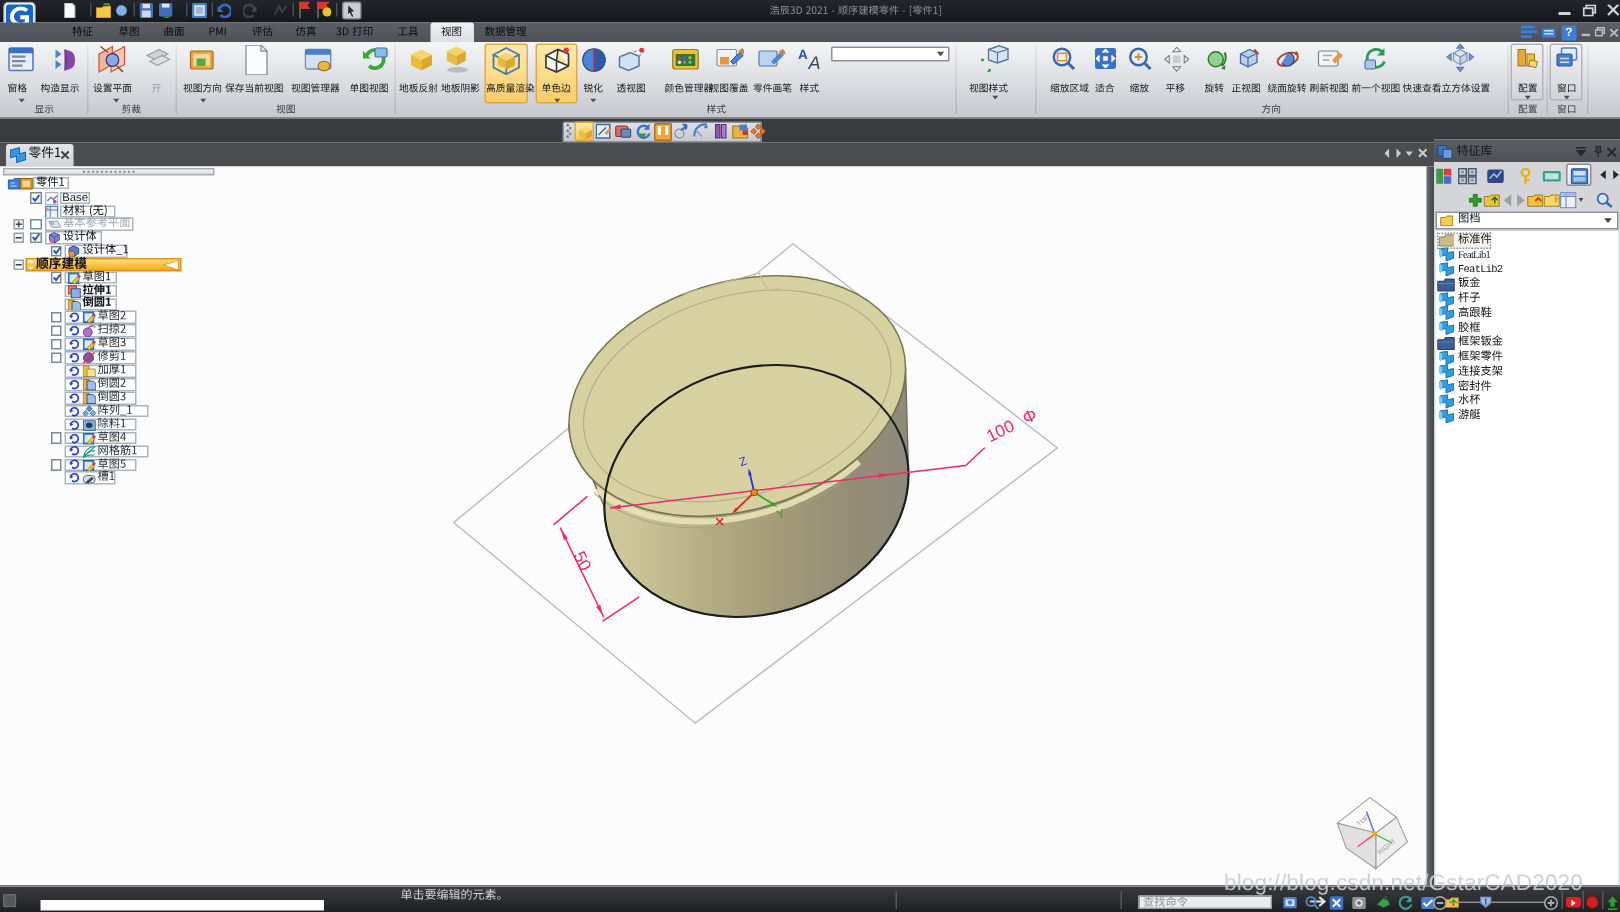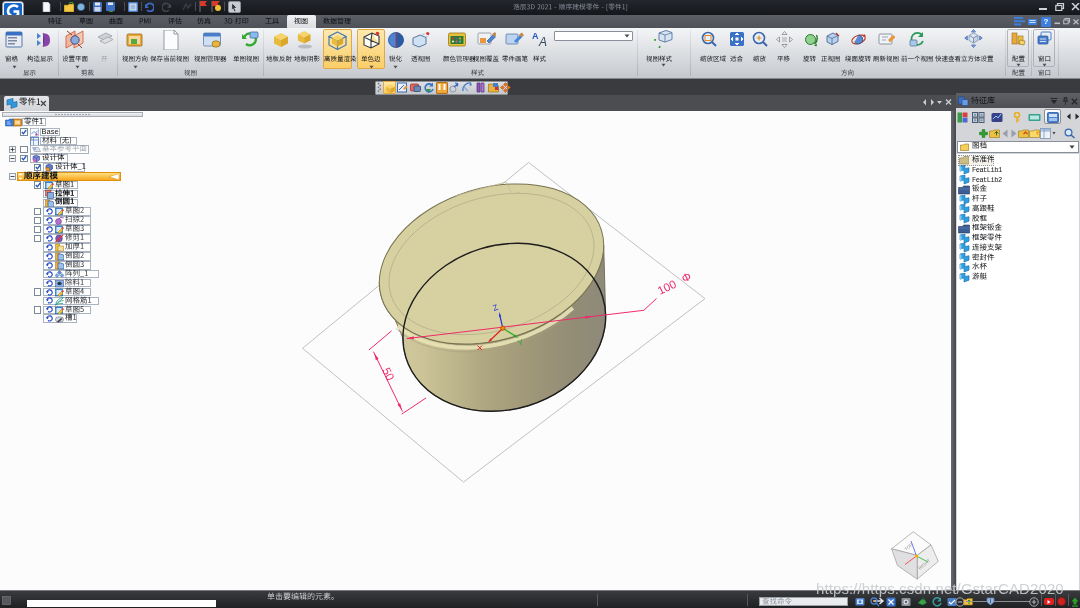--- a/index.html
+++ b/index.html
@@ -1348,21 +1348,21 @@
     <g fill="#15171a" transform="translate(0 5.85) scale(0.007500)">
       <use href="#g142" x="0"></use>
       <use href="#g143" x="1000"></use>
       <use href="#g14" x="2000"></use>
     </g>
   </svg>
 <svg style="position:absolute;left:958px;top:165.25px;width:12px;height:10px;" viewBox="0 0 12 10">
     <path d="M2 1 l5-1 v3.5 l4-0.8 v4.5 l-5 1.8 v-4 l-4 1z" fill="#2f9fe0" stroke="#1a6aaa" stroke-width="0.6"></path>
     <path d="M2 1 l1.5 1 v4 l-1.5 1z" fill="#7accf5"></path>
   </svg>
-<div style="position:absolute;left:972px;top:165.95px;width:60px;height:8px;font-size:7px;color:#15171a;font-family:Liberation Mono, monospace;letter-spacing:-0.5px;">FeatLib1</div>
+<div style="position:absolute;left:972px;top:165.95px;width:60px;height:8px;font-size:7px;color:#15171a;font-family:Liberation Serif, serif;letter-spacing:-0.5px;">FeatLib1</div>
 <svg style="position:absolute;left:958px;top:175.0px;width:12px;height:10px;" viewBox="0 0 12 10">
     <path d="M2 1 l5-1 v3.5 l4-0.8 v4.5 l-5 1.8 v-4 l-4 1z" fill="#2f9fe0" stroke="#1a6aaa" stroke-width="0.6"></path>
     <path d="M2 1 l1.5 1 v4 l-1.5 1z" fill="#7accf5"></path>
   </svg>
 <div style="position:absolute;left:972px;top:175.7px;width:60px;height:8px;font-size:7px;color:#15171a;font-family:'Liberation Mono',monospace;letter-spacing:-0.5px;">FeatLib2</div>
 <svg style="position:absolute;left:958px;top:184.75px;width:12px;height:10px;" viewBox="0 0 12 10">
     <path d="M0.5 2.5 h4 l1-1.5 h6 v8 h-11z" fill="#3d5d96" stroke="#22365a" stroke-width="0.6"></path>
     <path d="M0.5 4 h11" stroke="#6a84b5" stroke-width="0.6"></path>
   </svg>
 <svg class="t" style="left:972px;top:185.25px;width:15.0px;height:9.4px;" viewBox="0 0 15.0 9.4">
@@ -1556,21 +1556,21 @@
   </svg>
 <div style="position:absolute;left:1055px;top:593.5px;width:1px;height:12px;background:#56585c;"></div>
 <svg style="position:absolute;left:1057px;top:597px;width:9px;height:9px;" viewBox="0 0 9 9">
     <circle cx="4.5" cy="4.5" r="4" fill="#cc2222" stroke="#8a1010" stroke-width="0.6"></circle>
   </svg>
 <div style="position:absolute;left:1068px;top:593.5px;width:1px;height:12px;background:#56585c;"></div>
 <svg style="position:absolute;left:1071px;top:596.5px;width:8px;height:10px;" viewBox="0 0 8 10">
     <path d="M4 0.5 l3.5 4 h-2 v3 h-3 v-3 h-2z" fill="#2aa02a"></path>
     <rect x="1" y="8.5" width="6" height="1.2" fill="#2aa02a"></rect>
   </svg>
-<div style="position:absolute;left:816px;top:580px;font-size:15px;color:rgba(201,204,207,0.9);font-family:'Liberation Sans';z-index:50;letter-spacing:0.1px">https://https.csdn.net/GstarCAD2020</div>
+<div style="position:absolute;left:816px;top:580px;font-size:15px;color:rgba(201,204,207,0.9);font-family:'Liberation Sans';z-index:50;letter-spacing:0.1px">blog://blog.csdn.net/GstarCAD2020</div>
 <svg style="position:absolute;width:0;height:0" aria-hidden="true">
     <defs>
       <path id="g1" d="M93 -777C156 -740 239 -685 280 -649L326 -708C284 -742 200 -794 138 -828ZM42 -499C102 -468 181 -422 221 -392L263 -454C222 -483 141 -527 83 -554ZM76 16 138 67C198 -26 267 -151 320 -257L266 -306C208 -193 129 -61 76 16ZM432 -798C406 -690 361 -582 303 -511C321 -502 353 -483 367 -472C393 -508 419 -553 442 -603H609V-452H311V-383H960V-452H685V-603H925V-671H685V-834H609V-671H470C483 -707 495 -745 505 -782ZM396 -292V78H470V34H828V71H905V-292ZM470 -33V-224H828V-33Z"></path>
       <path id="g2" d="M291 -610V-540H862V-610ZM319 79C339 64 373 52 607 -23C605 -39 603 -70 605 -92L394 -30V-358H513C582 -150 711 -5 915 61C926 40 948 11 964 -4C865 -31 783 -79 718 -143C782 -184 856 -239 915 -291L849 -333C806 -289 737 -232 677 -189C638 -238 607 -295 584 -358H948V-428H216L217 -493V-715H923V-789H140V-493C140 -333 131 -111 34 46C54 54 88 73 103 86C179 -39 205 -209 213 -358H318V-60C318 -16 296 7 279 18C292 32 312 62 319 79Z"></path>
       <path id="g3" d="M263 13C394 13 499 -65 499 -196C499 -297 430 -361 344 -382V-387C422 -414 474 -474 474 -563C474 -679 384 -746 260 -746C176 -746 111 -709 56 -659L105 -601C147 -643 198 -672 257 -672C334 -672 381 -626 381 -556C381 -477 330 -416 178 -416V-346C348 -346 406 -288 406 -199C406 -115 345 -63 257 -63C174 -63 119 -103 76 -147L29 -88C77 -35 149 13 263 13Z"></path>
       <path id="g4" d="M101 0H288C509 0 629 -137 629 -369C629 -603 509 -733 284 -733H101ZM193 -76V-658H276C449 -658 534 -555 534 -369C534 -184 449 -76 276 -76Z"></path>
       <path id="g5" d="M44 0H505V-79H302C265 -79 220 -75 182 -72C354 -235 470 -384 470 -531C470 -661 387 -746 256 -746C163 -746 99 -704 40 -639L93 -587C134 -636 185 -672 245 -672C336 -672 380 -611 380 -527C380 -401 274 -255 44 -54Z"></path>
       <path id="g6" d="M278 13C417 13 506 -113 506 -369C506 -623 417 -746 278 -746C138 -746 50 -623 50 -369C50 -113 138 13 278 13ZM278 -61C195 -61 138 -154 138 -369C138 -583 195 -674 278 -674C361 -674 418 -583 418 -369C418 -154 361 -61 278 -61Z"></path>
       <path id="g7" d="M88 0H490V-76H343V-733H273C233 -710 186 -693 121 -681V-623H252V-76H88Z"></path>
       <path id="g8" d="M46 -245H302V-315H46Z"></path>

